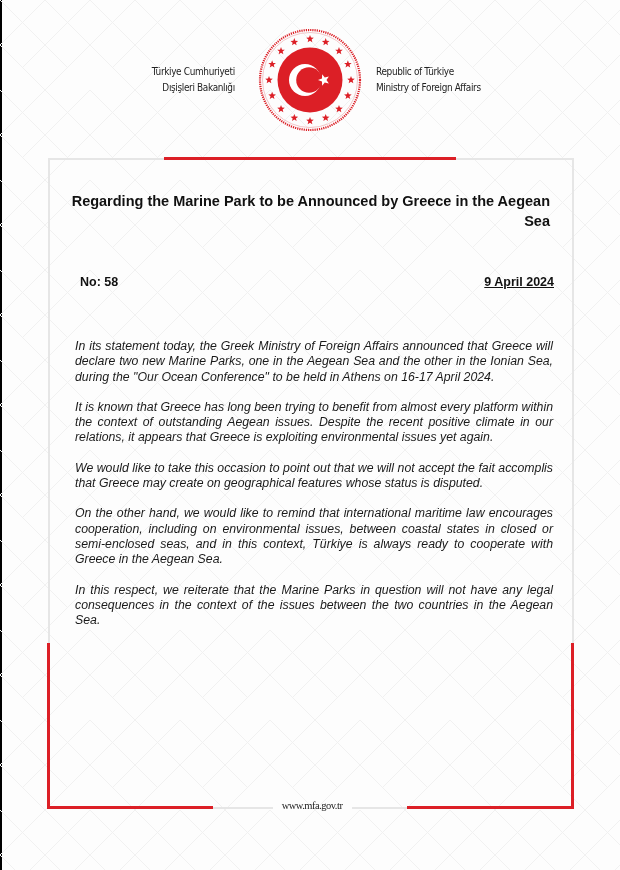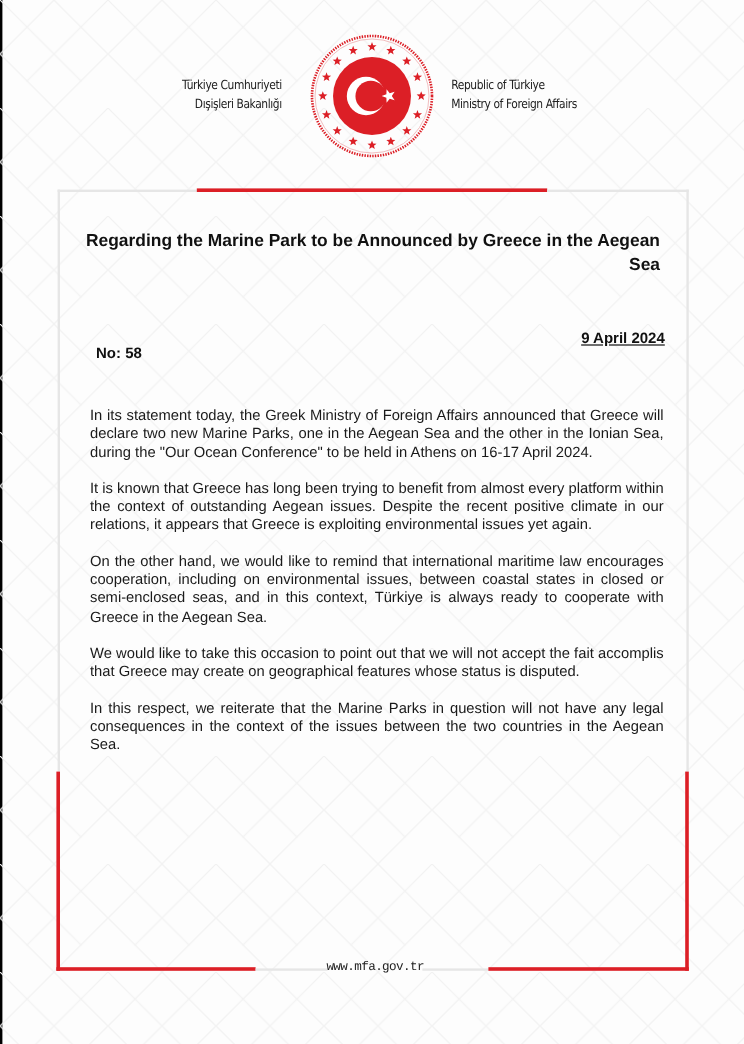--- a/index.html
+++ b/index.html
@@ -19,30 +19,30 @@
   .ht-right { left: 376px; top: 63px; text-align: left; transform-origin: left center; }
   .emblem { position: absolute; left: 258px; top: 28px; width: 104px; height: 104px; }
   .frame-line { position: absolute; }
   .gray { background: #e6e6e6; }
   .red { background: #dc1f26; }
   .title {
     position: absolute; left: 70px; width: 480px; top: 191px; text-align: right;
     font-weight: bold; font-size: 14.5px; line-height: 20px; color: #111;
   }
   .meta { position: absolute; top: 275px; font-weight: bold; font-size: 12.5px; color: #111; }
-  .meta-no { left: 80px; margin-top: 12px; }
+  .meta-no { left: 80px; }
   .meta-date { right: 66px; text-decoration: underline; }
   .body-text {
     position: absolute; left: 75px; width: 478px; top: 339px;
     font-size: 12.3px; line-height: 15.3px; text-align: justify; color: #1a1a1a;
   }
-  .body-text p { margin: 0 0 15px 0; }
+  .body-text p { margin: 0 0 15px 0; font-style: italic; }
   .footer-url {
     position: absolute; left: 272px; width: 80px; top: 800px; text-align: center;
-    font-family: Liberation Mono, monospace; font-size: 10.5px; color: #222; letter-spacing: -0.5px;
+    font-family: Liberation Serif, serif; font-size: 10.5px; color: #222; letter-spacing: -0.5px;
   }
 </style>
 </head>
 <body>
 
 <div class="left-strip"></div>
 
 <svg class="pattern" viewBox="0 0 620 870">
   <defs>
     <pattern id="geo" width="90" height="90" patternUnits="userSpaceOnUse">
@@ -102,18 +102,18 @@
 <div class="frame-line red" style="left:407px; top:806px; width:167px; height:3px;"></div>
 
 <div class="title">Regarding the Marine Park to be Announced by Greece in the Aegean Sea</div>
 
 <div class="meta meta-no">No: 58</div>
 <div class="meta meta-date">9 April 2024</div>
 
 <div class="body-text">
   <p>In its statement today, the Greek Ministry of Foreign Affairs announced that Greece will declare two new Marine Parks, one in the Aegean Sea and the other in the Ionian Sea, during the "Our Ocean Conference" to be held in Athens on 16-17 April 2024.</p>
   <p>It is known that Greece has long been trying to benefit from almost every platform within the context of outstanding Aegean issues. Despite the recent positive climate in our relations, it appears that Greece is exploiting environmental issues yet again.</p>
+  <p>We would like to take this occasion to point out that we will not accept the fait accomplis that Greece may create on geographical features whose status is disputed.</p>
   <p>On the other hand, we would like to remind that international maritime law encourages cooperation, including on environmental issues, between coastal states in closed or semi-enclosed seas, and in this context, Türkiye is always ready to cooperate with Greece in the Aegean Sea.</p>
-  <p>We would like to take this occasion to point out that we will not accept the fait accomplis that Greece may create on geographical features whose status is disputed.</p>
   <p>In this respect, we reiterate that the Marine Parks in question will not have any legal consequences in the context of the issues between the two countries in the Aegean Sea.</p>
 </div>
 
 <div class="footer-url">www.mfa.gov.tr</div>
 
 </body></html>

